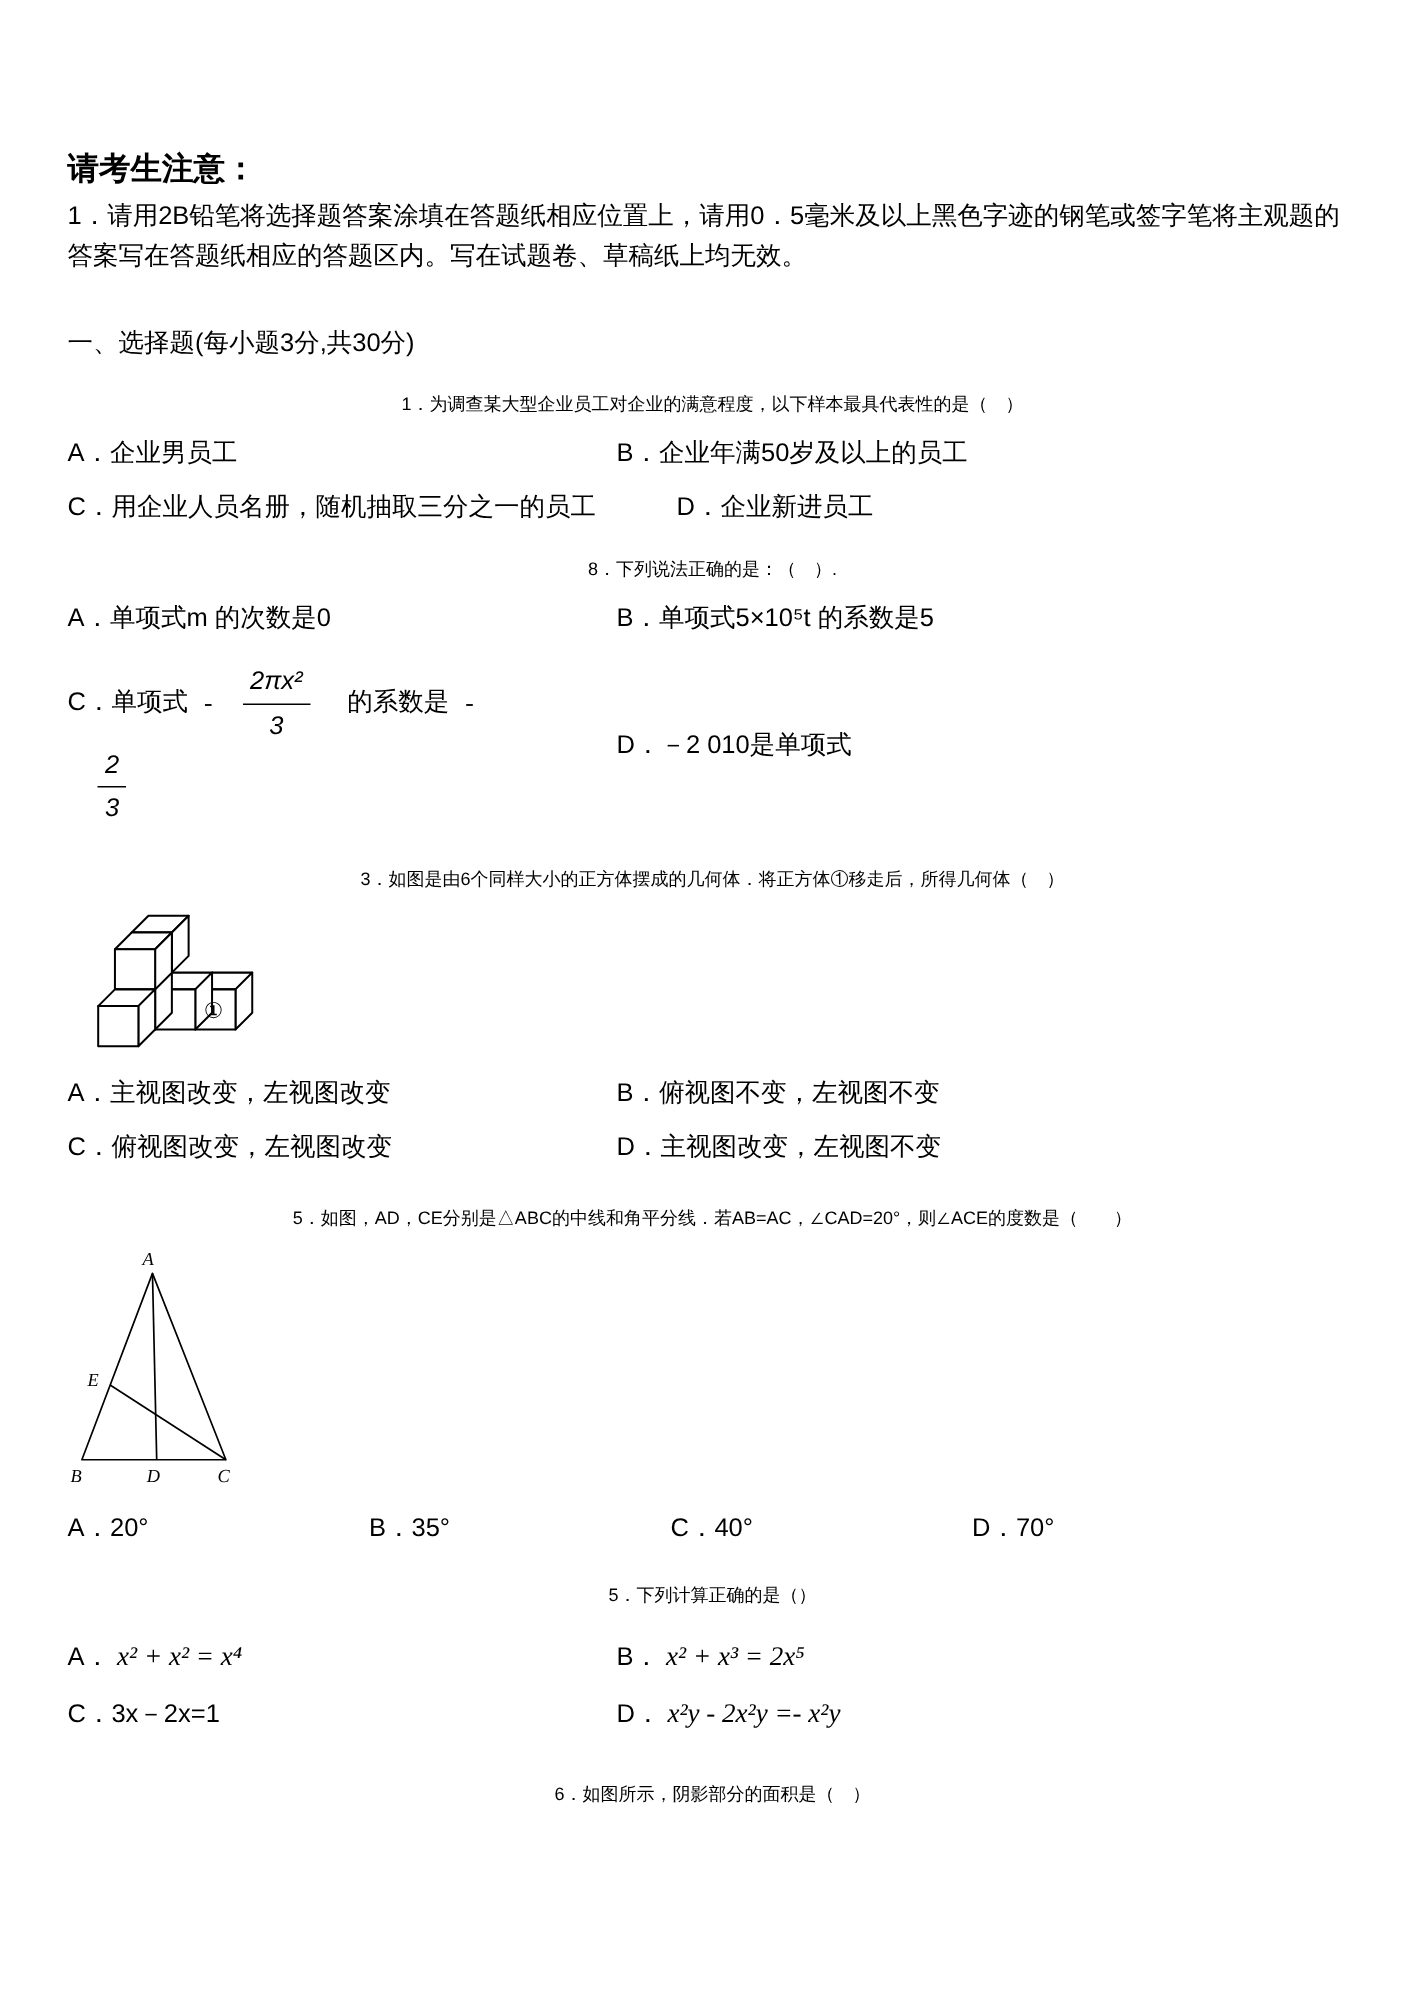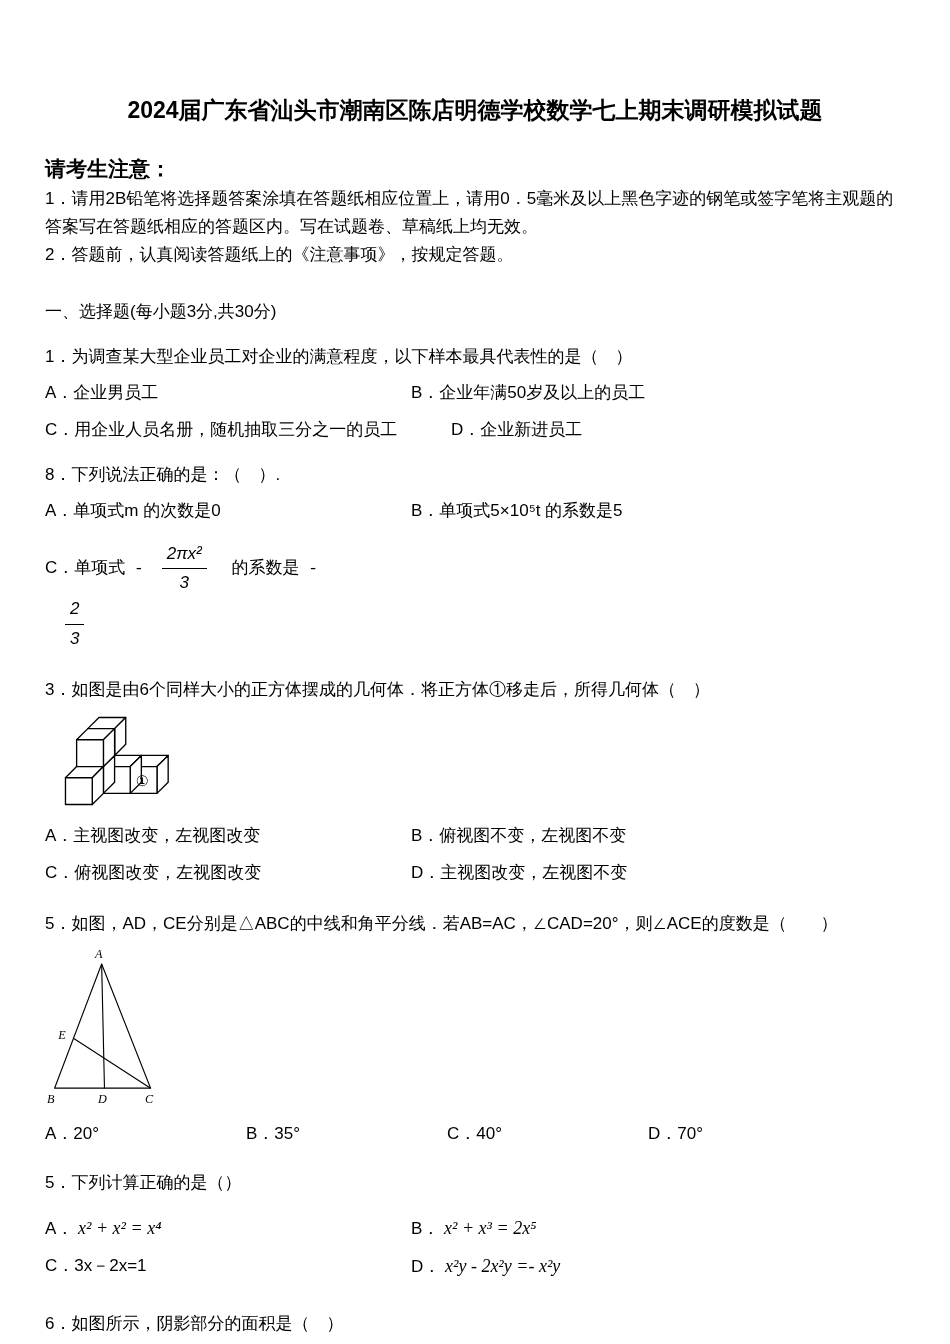--- a/index.html
+++ b/index.html
@@ -2,46 +2,44 @@
 <html><head>
 <meta charset="utf-8">
 <style>
   html,body { margin:0; padding:0; background:#ffffff; }
   body { width:950px; font-family:"Liberation Sans", sans-serif; color:#000; }
   .page { width:950px; min-height:1344px; box-sizing:border-box; padding:96px 45px 60px 45px; background:#fff; }
   .title { font-size:23px; font-weight:bold; text-align:center; margin:0 0 26px 0; line-height:1.3; }
   .notice-heading { font-size:21px; font-weight:bold; margin:0; line-height:1.6; }
   .para { font-size:17px; margin:0; line-height:1.62; }
   .section-heading { font-size:17px; margin:30px 0 0 0; line-height:1.6; }
-  .stem { font-size:17px; margin:18px 0 0 0; line-height:1.6; }
+  .stem { font-size:12px; margin:18px 0 0 0; line-height:1.6;text-align:center; }
   .opt-row { display:flex; font-size:17px; margin-top:10px; line-height:1.55; align-items:center;gap:36px; }
   .opt-cell-330 { width:330px; flex:none; }
   .opt-cell-370 { width:370px; flex:none; }
   .opt-cell-165 { width:165px; flex:none; }
   .opt-cell-rest { flex:1; }
   .math { font-family:"Liberation Serif", serif; font-style:italic; font-size:18px; }
   .frac { display:inline-block; vertical-align:middle; text-align:center;
           font-family:Liberation Sans, sans-serif; font-style:italic; font-size:17px; margin:0 20px; }
   .frac .num { display:block; padding:0 5px 1px 5px; border-bottom:1.2px solid #000; }
   .frac .den { display:block; padding-top:1px; }
   .neg { font-family:"Liberation Serif", serif; margin-left:6px; }
   .figure { margin:10px 0 4px 0; }
   svg { display:block; }
   .fig-label { font-family:"Liberation Serif", serif; font-style:italic; }
 </style>
 </head>
 <body>
 
 <div class="page">
 
-  <h1 class="title">2024届广东省汕头市潮南区陈店明德学校数学七上期末调研模拟试题</h1>
 
   <p class="notice-heading">请考生注意：</p>
   <p class="para">1．请用2B铅笔将选择题答案涂填在答题纸相应位置上，请用0．5毫米及以上黑色字迹的钢笔或签字笔将主观题的答案写在答题纸相应的答题区内。写在试题卷、草稿纸上均无效。</p>
-  <p class="para">2．答题前，认真阅读答题纸上的《注意事项》，按规定答题。</p>
 
   <p class="section-heading">一、选择题(每小题3分,共30分)</p>
 
   <div>
     <p class="stem">1．为调查某大型企业员工对企业的满意程度，以下样本最具代表性的是（　）</p>
     <div class="opt-row">
       <span class="opt-cell-330">A．企业男员工</span>
       <span class="opt-cell-rest">B．企业年满50岁及以上的员工</span>
     </div>
     <div class="opt-row">
@@ -56,20 +54,21 @@
       <span class="opt-cell-330">A．单项式m 的次数是0</span>
       <span class="opt-cell-rest">B．单项式5×10⁵t 的系数是5</span>
     </div>
     <div class="opt-row" style="margin-top:16px; margin-bottom:8px;">
       <span class="opt-cell-330">
         <span>C．单项式</span>
         <span class="neg">-</span><span class="frac"><span class="num">2πx²</span><span class="den">3</span></span>
         <span>的系数是</span>
         <span class="neg">-</span><span class="frac"><span class="num">2</span><span class="den">3</span></span>
       </span>
+      <span class="opt-cell-rest">D．－2 010是单项式</span>
     </div>
   </div>
 
   <div>
     <p class="stem" style="margin-top:24px;">3．如图是由6个同样大小的正方体摆成的几何体．将正方体①移走后，所得几何体（　）</p>
     <div class="figure">
       <svg width="128" height="96" viewBox="0 -2 114 86">
         <g fill="#ffffff" stroke="#000000" stroke-width="1.2" stroke-linejoin="round">
 
           <polygon points="38,12 48,2 72,2 62,12"></polygon>

